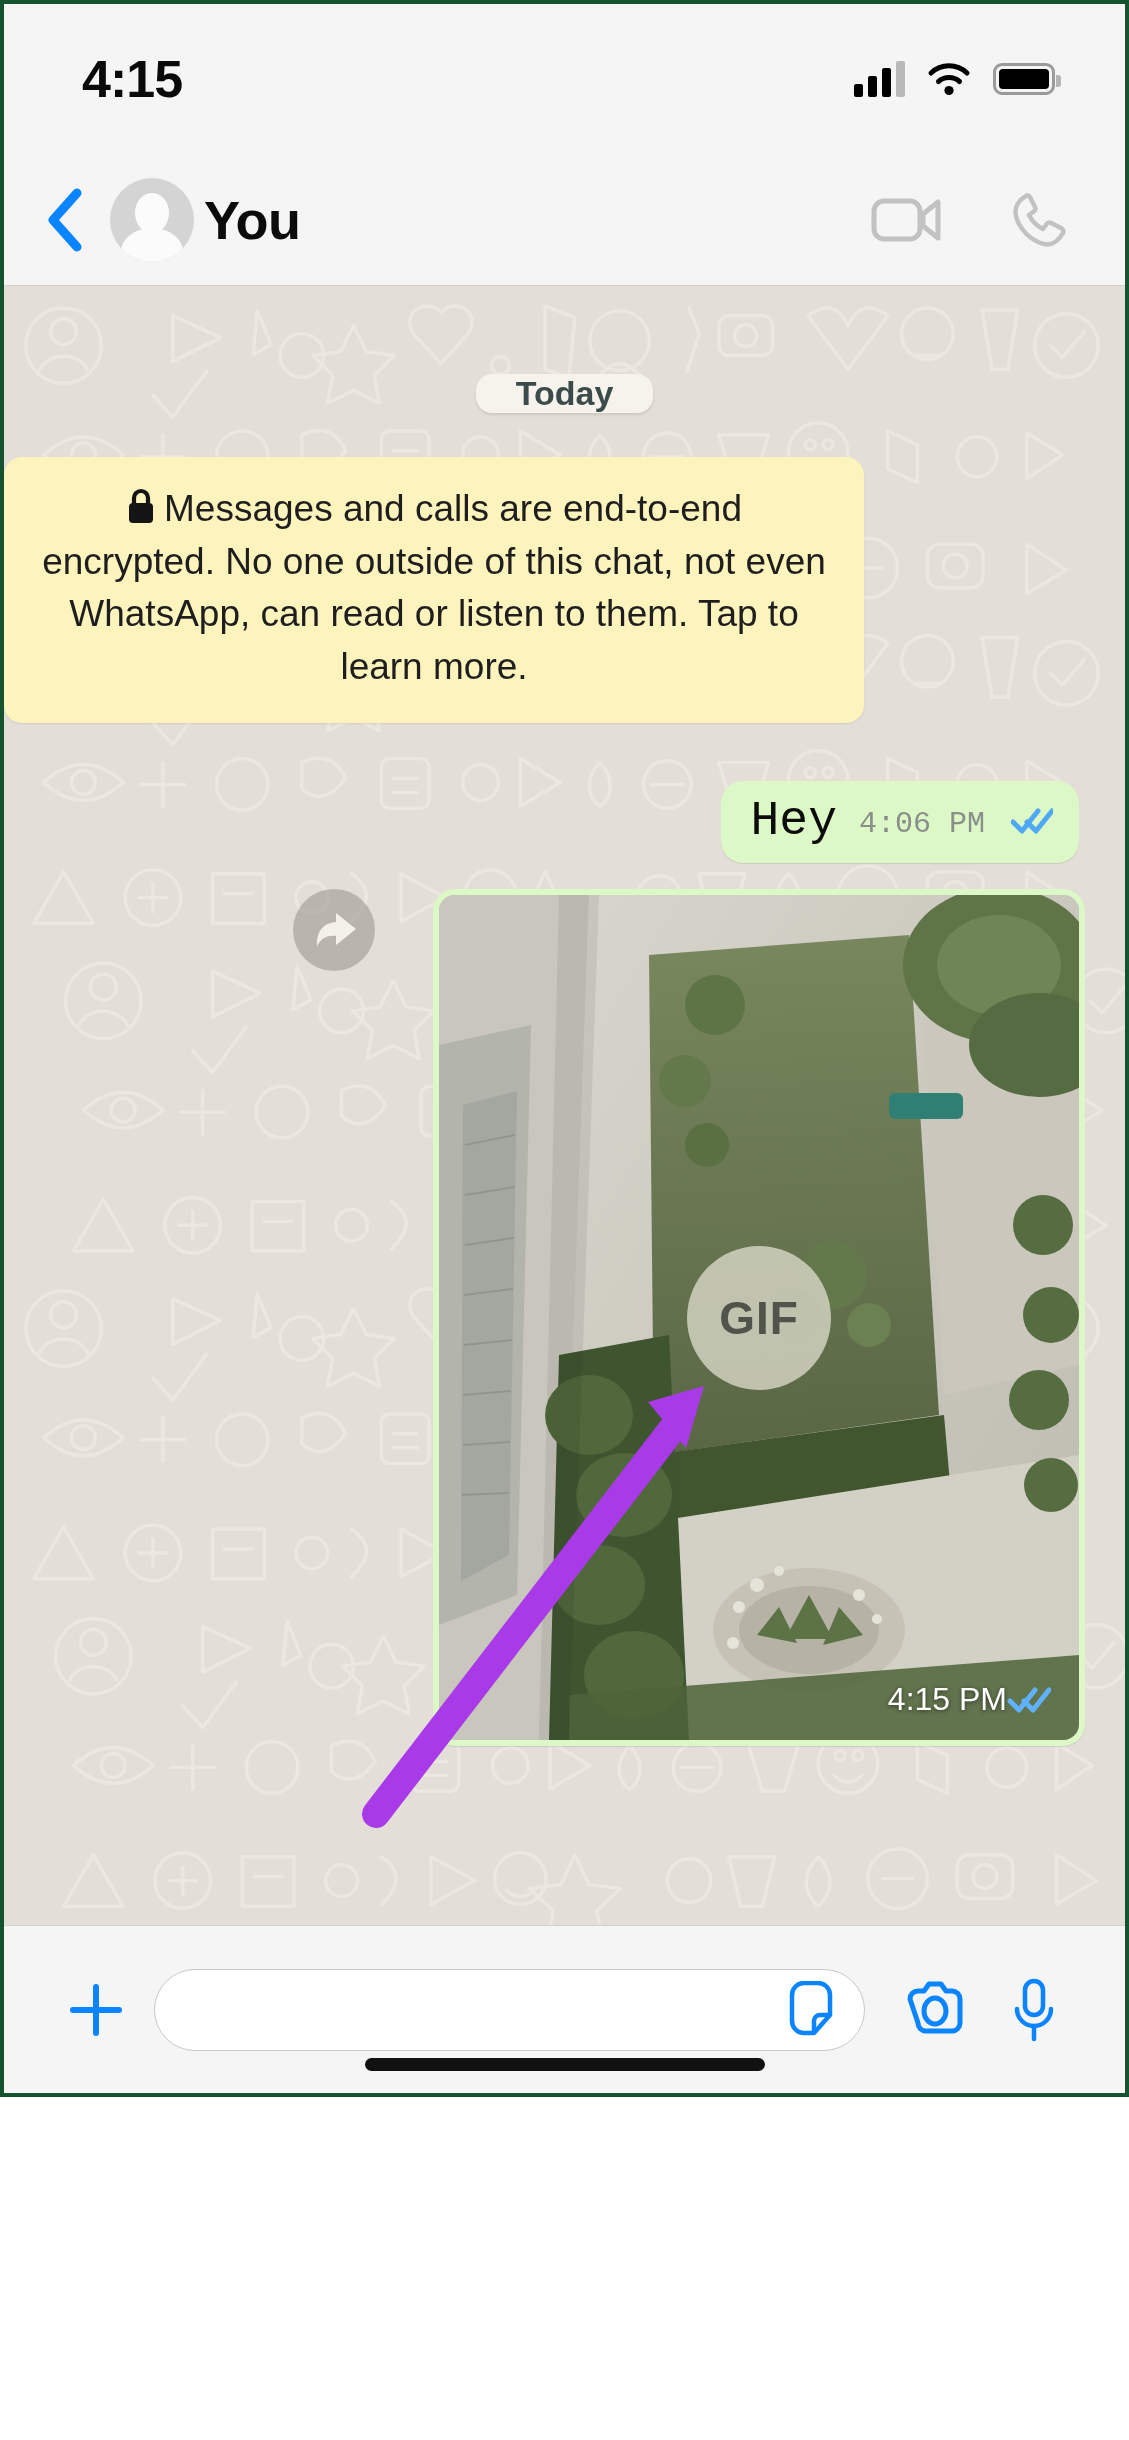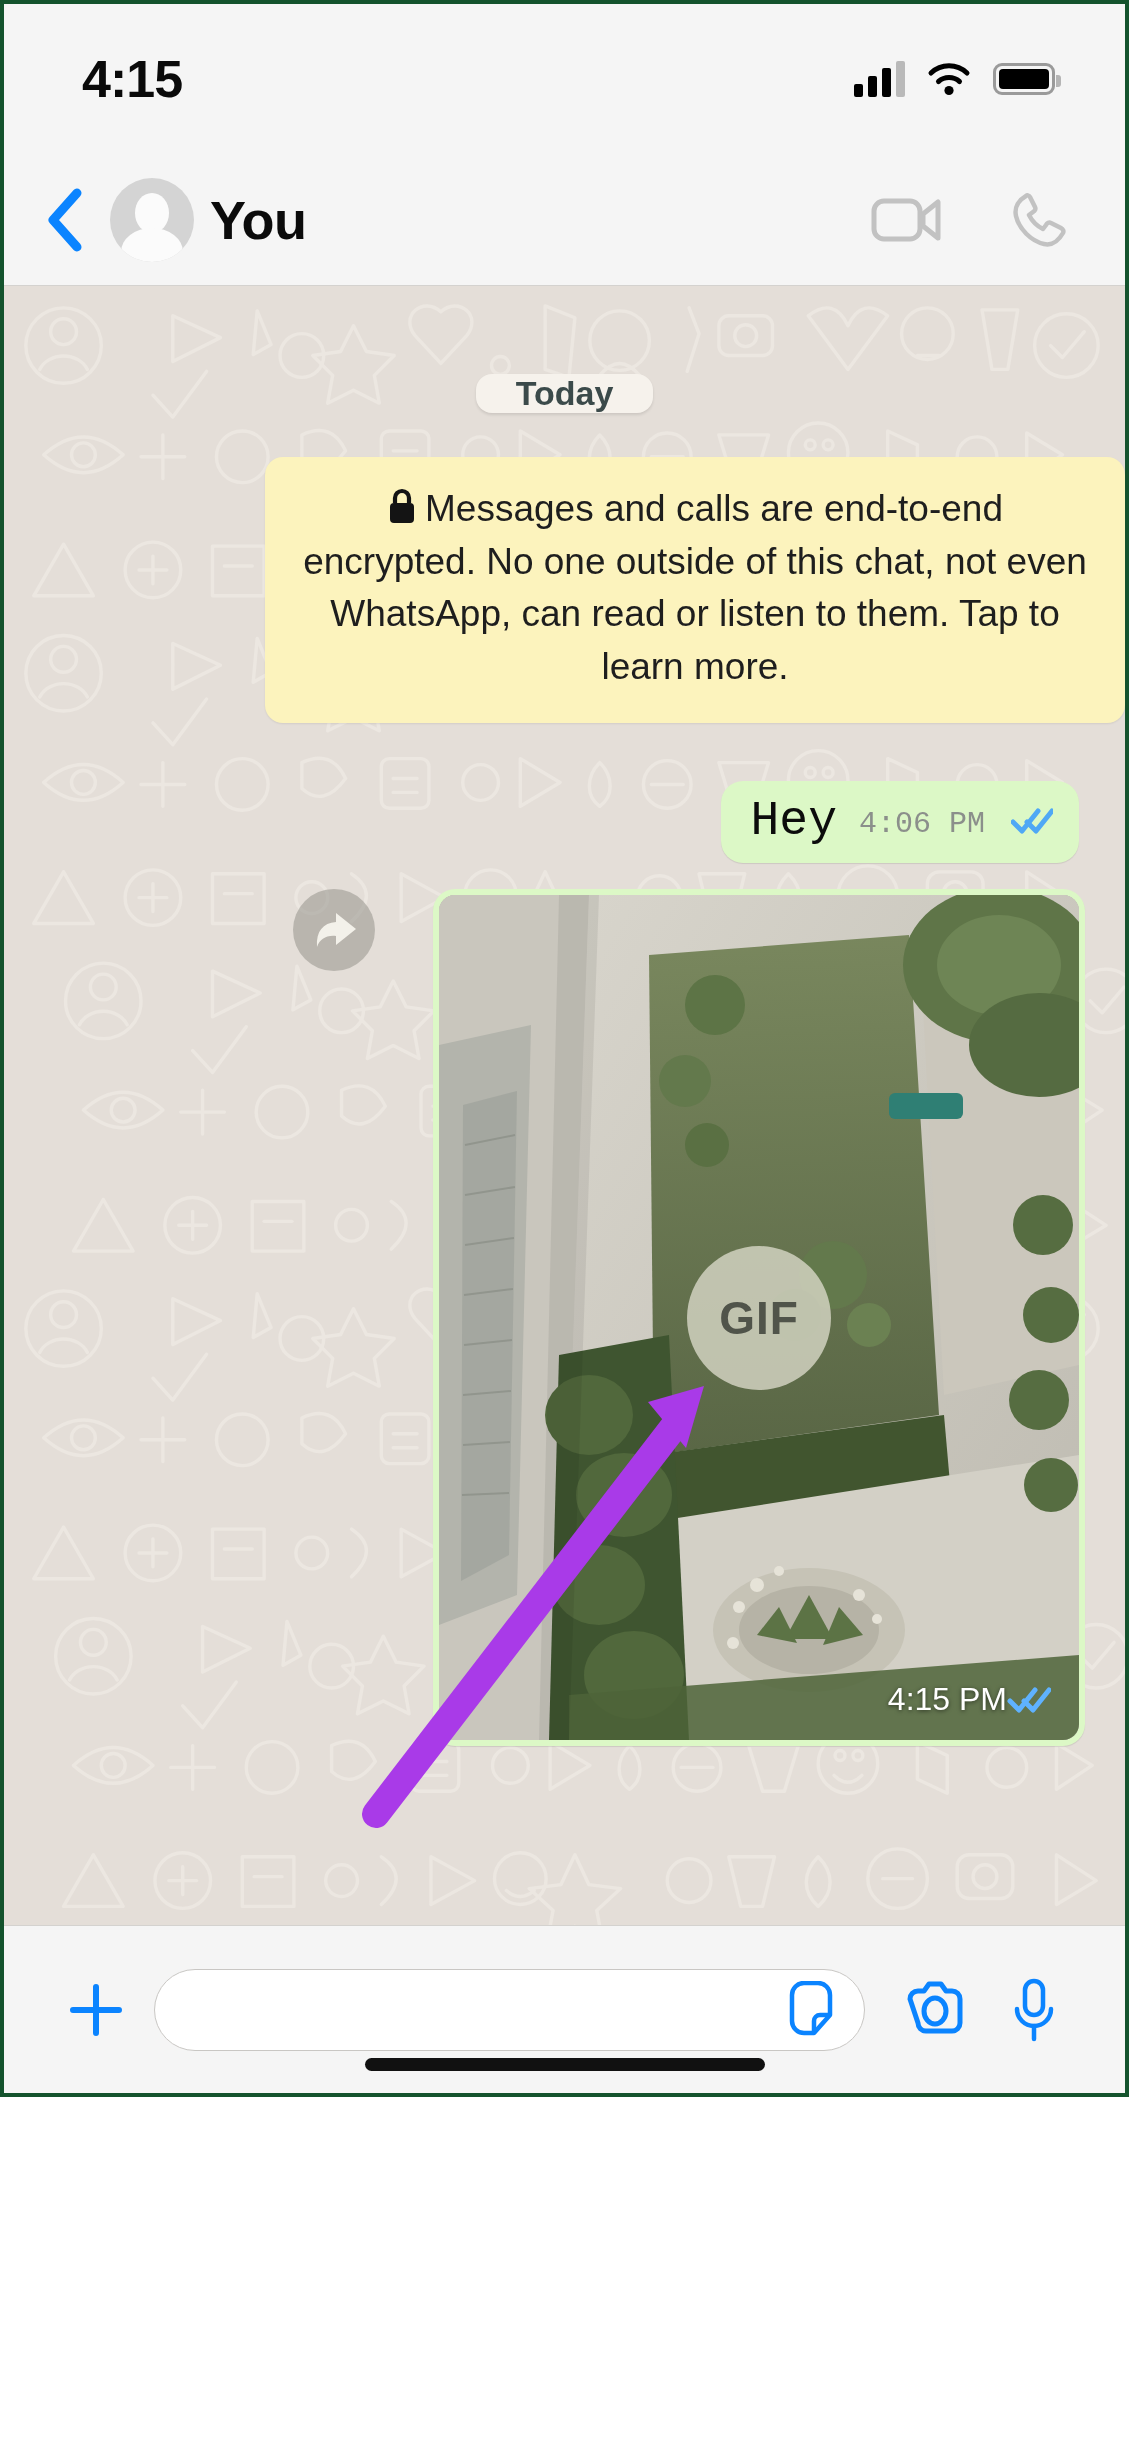--- a/index.html
+++ b/index.html
@@ -63,42 +63,42 @@
   }
   .avatar .head{
     position:absolute; top:15px; left:50%; transform:translateX(-50%);
     width:34px; height:40px; border-radius:50%; background:#fbfbfb;
   }
   .avatar .body{
     position:absolute; bottom:-14px; left:50%; transform:translateX(-50%);
     width:62px; height:48px; border-radius:50% 50% 45% 45%; background:#fbfbfb;
   }
   .chat-title {
-    font-size:54px; font-weight:700; color:#0b0b0b; margin-left:16px;
+    font-size:54px; font-weight:700; color:#0b0b0b; margin-left:10px;
     letter-spacing:-0.5px;
   }
   .nav-actions { margin-left:auto; display:flex; align-items:center; gap:66px; }
   .nav-icon { cursor:pointer; display:flex; align-items:center; }
 
   
   .chat {
     position:absolute; top:282px; left:0; right:0; bottom:168px;
     background:#e4ded8;
     overflow:hidden;
   }
   .doodles { position:absolute; inset:0; opacity:0.55; }
 
   .day-pill-row { display:flex; justify-content:center; margin-top:88px; position:relative; z-index:2;}
   .day-pill {
     background:#f6f2ec; color:#3b4a4a; font-size:34px; font-weight:700;
     padding:0 40px; border-radius:16px;
     box-shadow:0 2px 3px rgba(0,0,0,0.10);
   }
 
-  .notice-row { display:flex; justify-content:flex-end; margin-top:44px; position:relative; z-index:2;}
+  .notice-row { display:flex; justify-content:flex-start; margin-top:44px; position:relative; z-index:2;}
   .notice {
     width:860px; background:#fcf3bd; border-radius:18px;
     padding:26px 38px 30px;
     text-align:center; color:#1e1e1e;
     font-size:37px; line-height:1.42;
     box-shadow:0 1px 2px rgba(0,0,0,0.08);
   }
   .lock-ic { display:inline-block; vertical-align:-4px; margin-right:8px; }
 
   .msg-row { display:flex; justify-content:flex-end; position:relative; z-index:2; padding-right:46px; }

